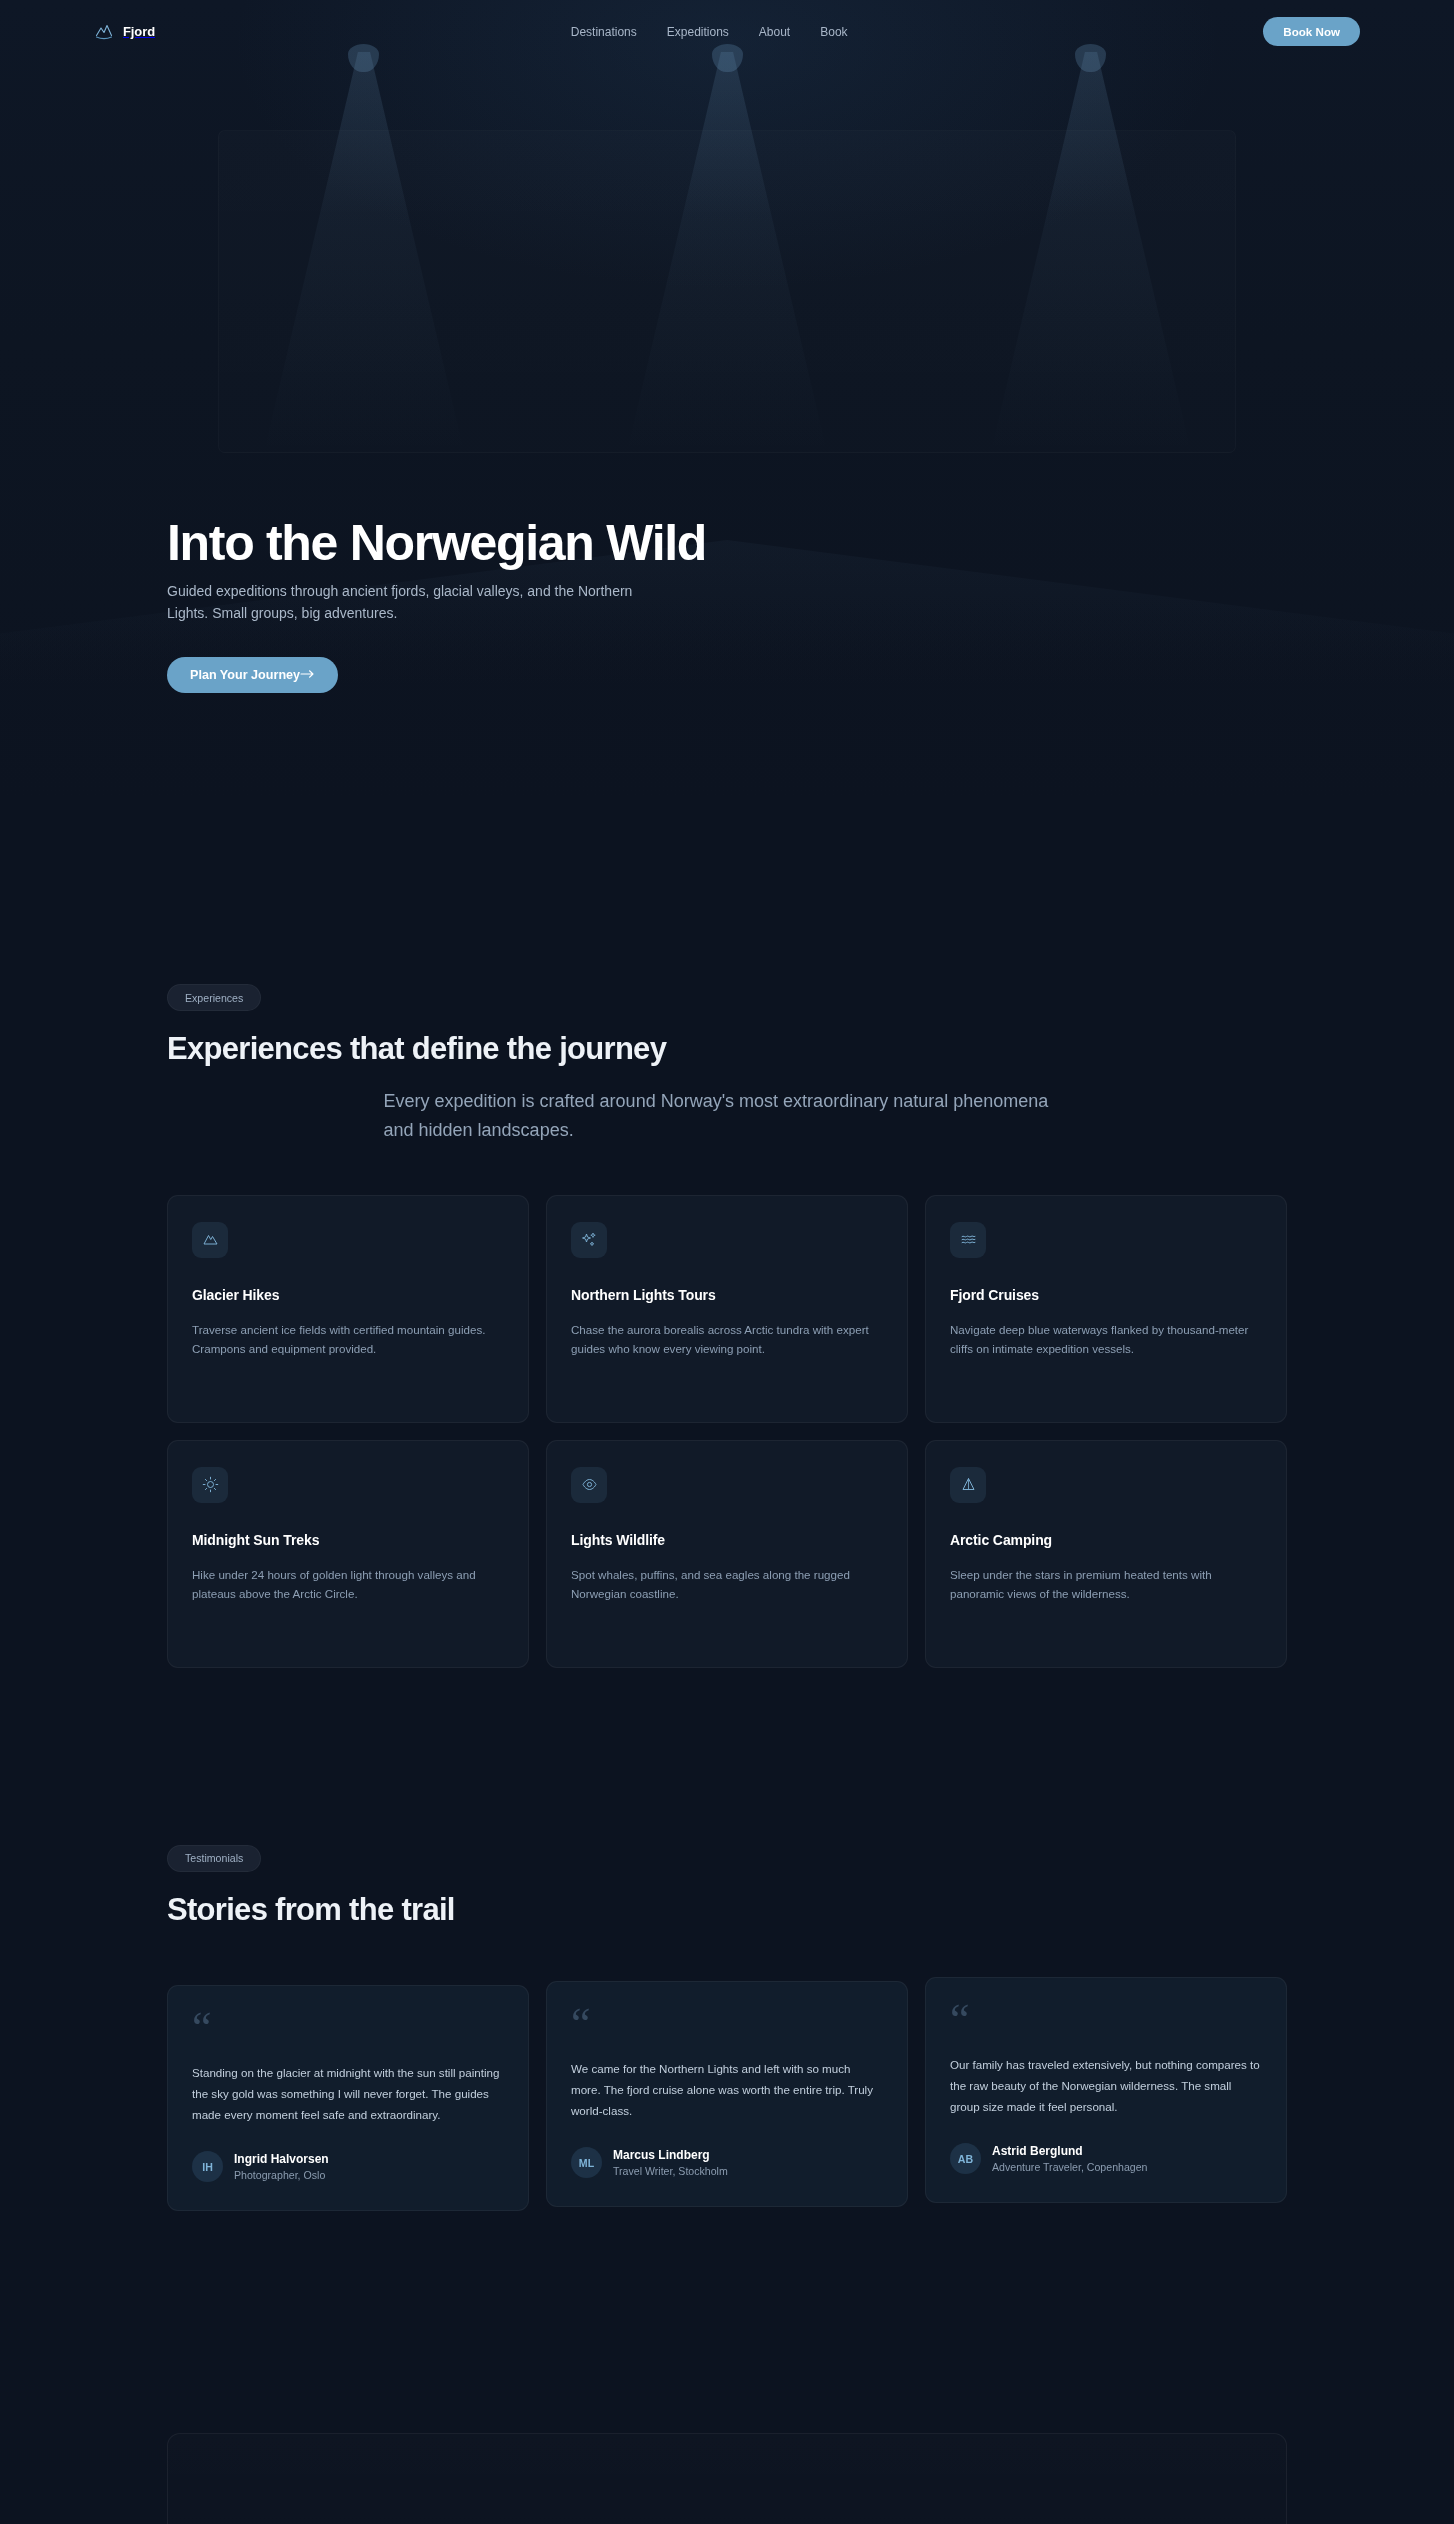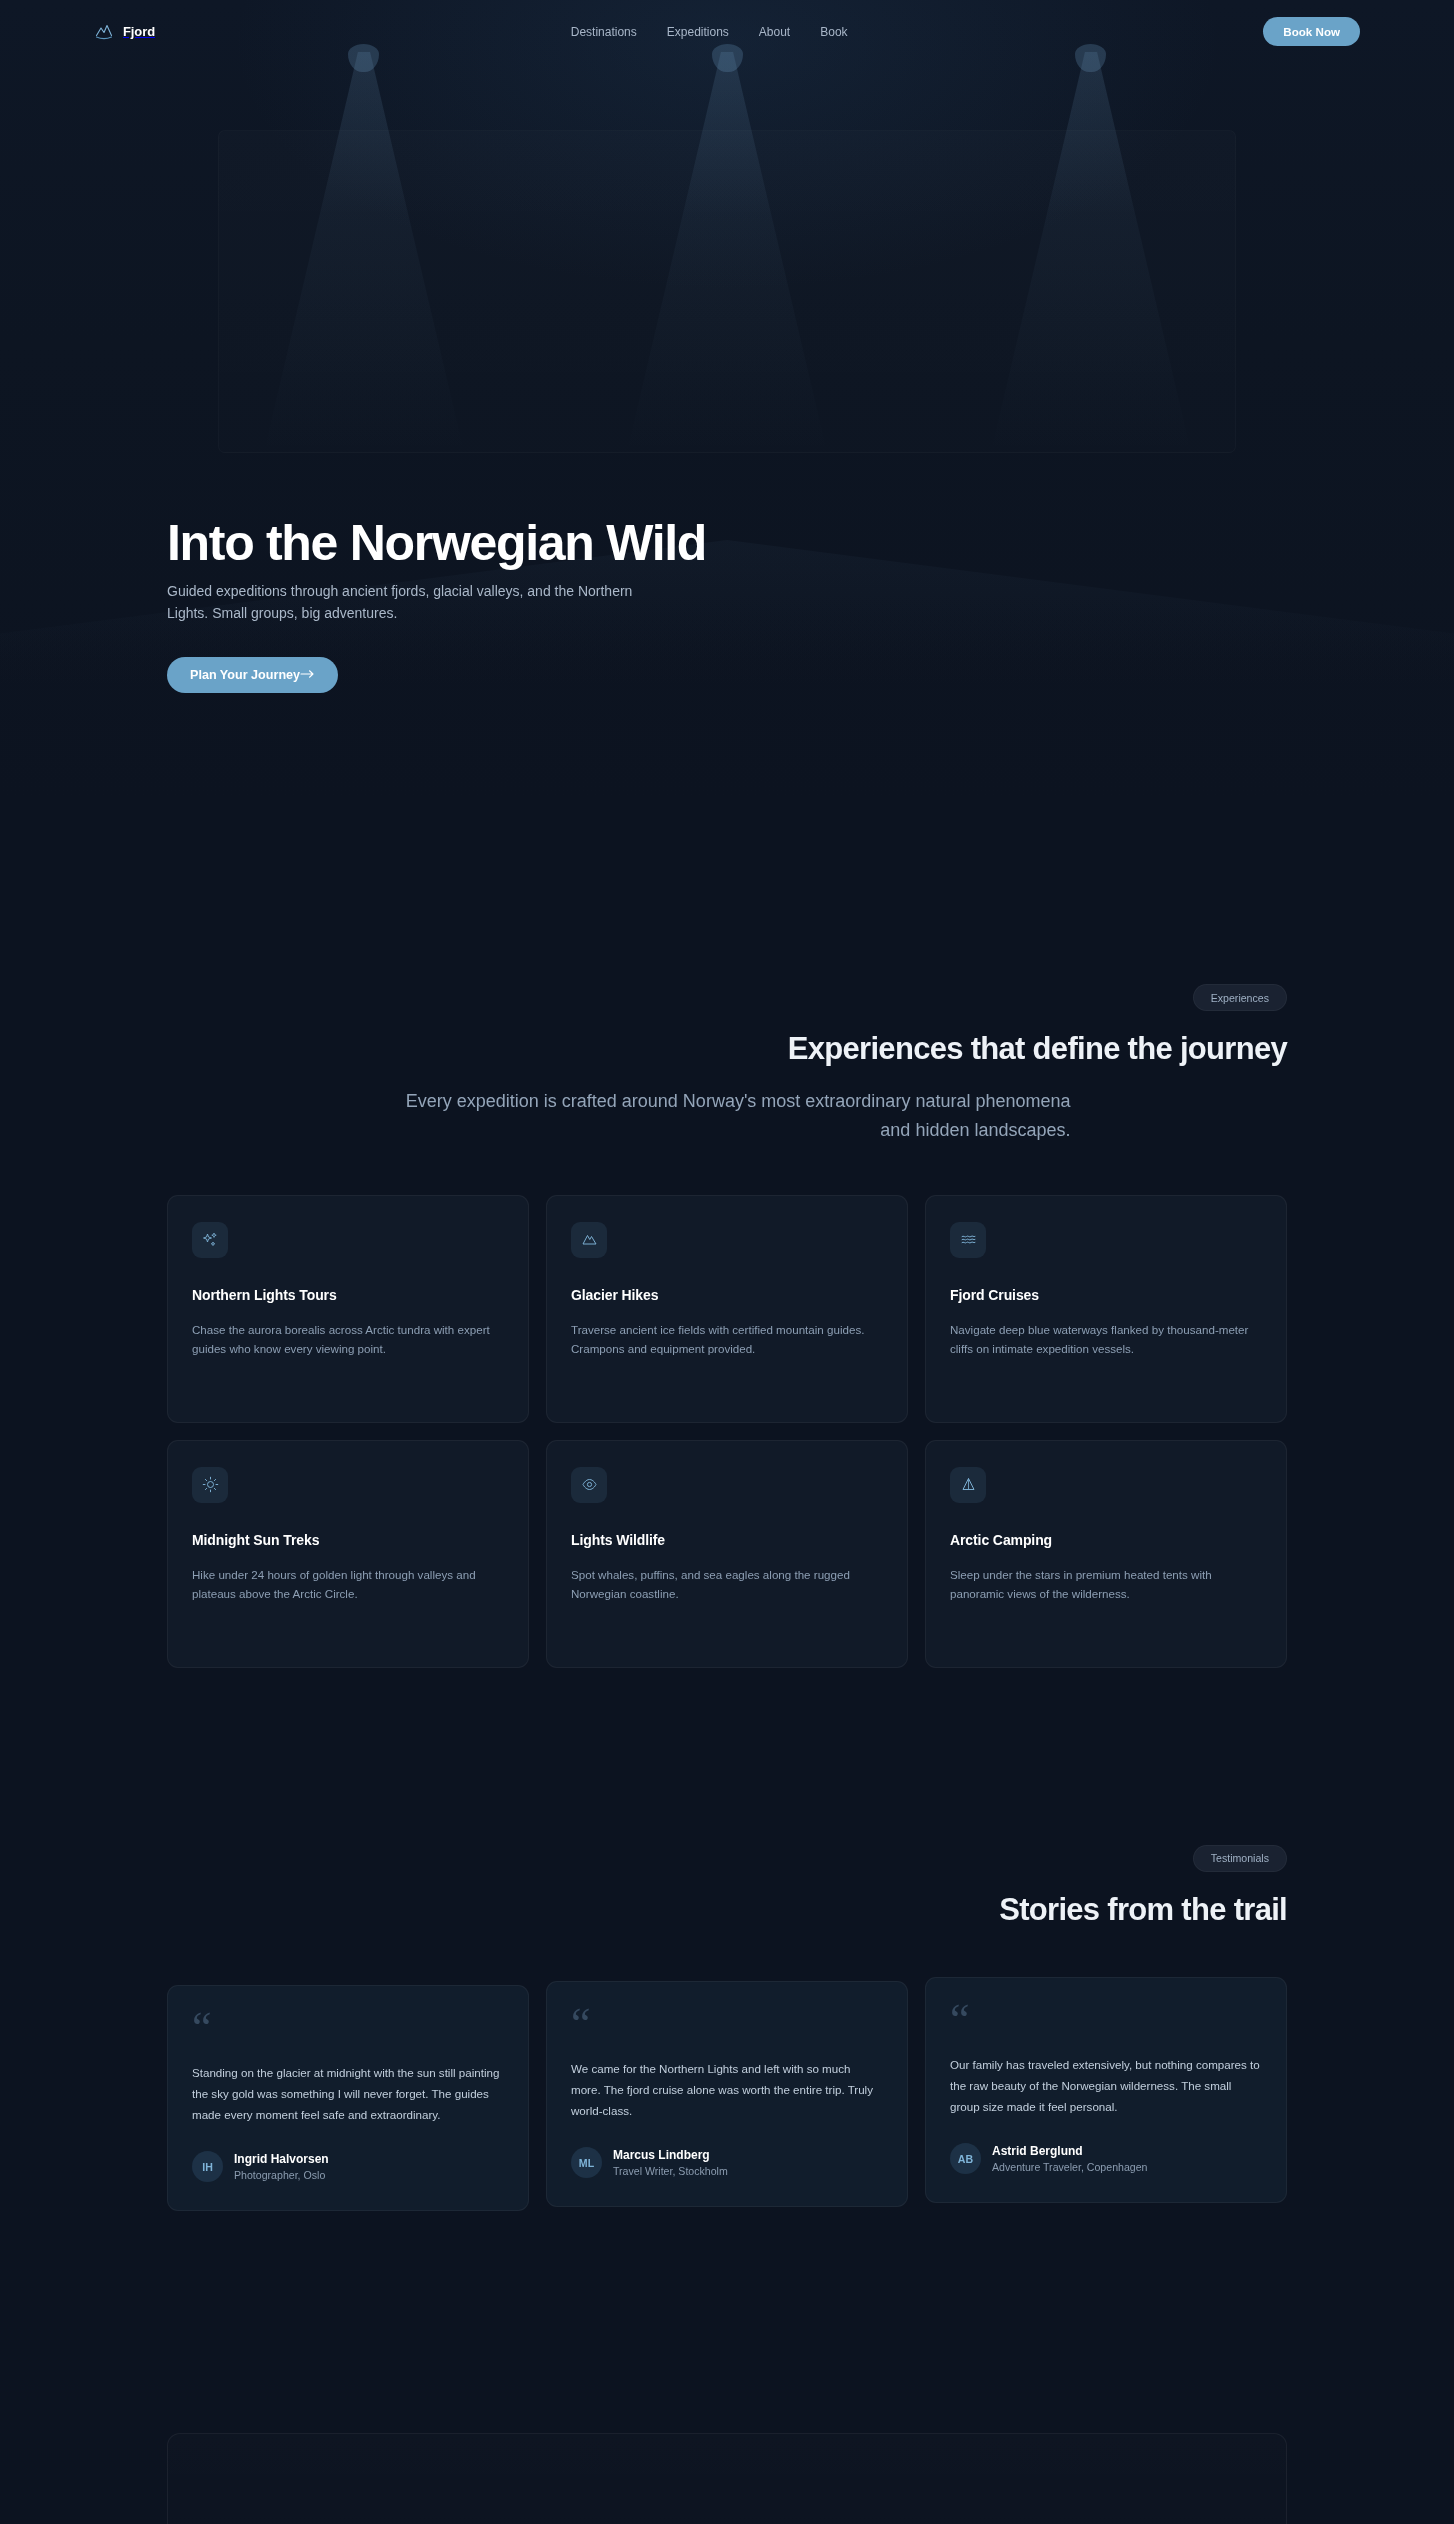--- a/index.html
+++ b/index.html
@@ -108,21 +108,21 @@
     display:inline-flex; 
     background:#6aa3c8; color:#ffffff;
     font-size:12.6px; font-weight:600;
     padding:11px 23px; border-radius:504px; border:none; cursor:pointer;
     font-family:"Liberation Sans", sans-serif;
   }
   .arrow { width:15px; height:10px; display:block; }
 
   
   .section { padding:0 167px; position:relative; }
-  .sec-head { text-align:right; }
+  .sec-head { text-align:left; }
   .eyebrow {
     display:inline-block;
     background:#1a2231; border:0.5px solid rgba(255,255,255,0.045);
     color:#9fb0c4; font-size:10.6px;
     padding:6.6px 17px; border-radius:504px;
     margin-bottom:21px;
   }
   .sec-title {
     font-size:31px; font-weight:700; letter-spacing:-0.7px;
     color:#eef2f7; margin-bottom:20px; line-height:1.12;
@@ -259,37 +259,37 @@
       <span class="eyebrow">Experiences</span>
       <h2 class="sec-title">Experiences that define the journey</h2>
       <p class="sec-sub">Every expedition is crafted around Norway's most extraordinary natural phenomena and hidden landscapes.</p>
     </div>
 
     <div class="cards">
 
       <div class="card">
         <span class="card-icon">
           <svg viewBox="0 0 34 34" fill="none" xmlns="http://www.w3.org/2000/svg">
+            <path d="M4 26 L13 9 L17.5 17 L21 11 L30 26 Z" stroke="#7fb4d8" stroke-width="1.9" stroke-linejoin="round"></path>
+          </svg>
+        </span>
+        <h3 class="card-title">Glacier Hikes</h3>
+        <p class="card-desc">Traverse ancient ice fields with certified mountain guides. Crampons and equipment provided.</p>
+      </div>
+
+      <div class="card">
+        <span class="card-icon">
+          <svg viewBox="0 0 34 34" fill="none" xmlns="http://www.w3.org/2000/svg">
             <path d="M11 6 L13 12 L19 14 L13 16 L11 22 L9 16 L3 14 L9 12 Z" stroke="#7fb4d8" stroke-width="1.8" stroke-linejoin="round"></path>
             <path d="M24 4 L25.2 7.2 L28.4 8.4 L25.2 9.6 L24 12.8 L22.8 9.6 L19.6 8.4 L22.8 7.2 Z" stroke="#7fb4d8" stroke-width="1.6" stroke-linejoin="round"></path>
             <path d="M22 22 L23 24.6 L25.6 25.6 L23 26.6 L22 29.2 L21 26.6 L18.4 25.6 L21 24.6 Z" stroke="#7fb4d8" stroke-width="1.6" stroke-linejoin="round"></path>
           </svg>
         </span>
         <h3 class="card-title">Northern Lights Tours</h3>
         <p class="card-desc">Chase the aurora borealis across Arctic tundra with expert guides who know every viewing point.</p>
-      </div>
-
-      <div class="card">
-        <span class="card-icon">
-          <svg viewBox="0 0 34 34" fill="none" xmlns="http://www.w3.org/2000/svg">
-            <path d="M4 26 L13 9 L17.5 17 L21 11 L30 26 Z" stroke="#7fb4d8" stroke-width="1.9" stroke-linejoin="round"></path>
-          </svg>
-        </span>
-        <h3 class="card-title">Glacier Hikes</h3>
-        <p class="card-desc">Traverse ancient ice fields with certified mountain guides. Crampons and equipment provided.</p>
       </div>
 
       <div class="card">
         <span class="card-icon">
           <svg viewBox="0 0 34 34" fill="none" xmlns="http://www.w3.org/2000/svg">
             <path d="M4 11 C7 8, 10 14, 13 11 C16 8, 19 14, 22 11 C25 8, 27 13, 30 11" stroke="#7fb4d8" stroke-width="1.9" stroke-linecap="round"></path>
             <path d="M4 17 C7 14, 10 20, 13 17 C16 14, 19 20, 22 17 C25 14, 27 19, 30 17" stroke="#7fb4d8" stroke-width="1.9" stroke-linecap="round"></path>
             <path d="M4 23 C7 20, 10 26, 13 23 C16 20, 19 26, 22 23 C25 20, 27 25, 30 23" stroke="#7fb4d8" stroke-width="1.9" stroke-linecap="round"></path>
           </svg>
         </span>

